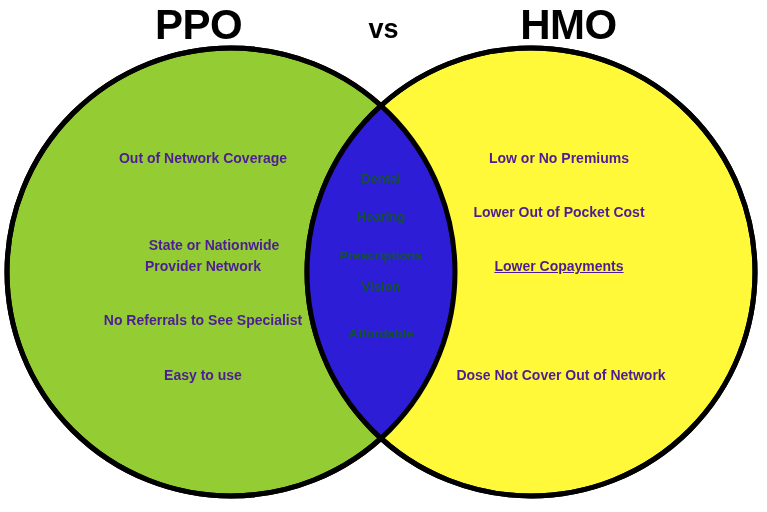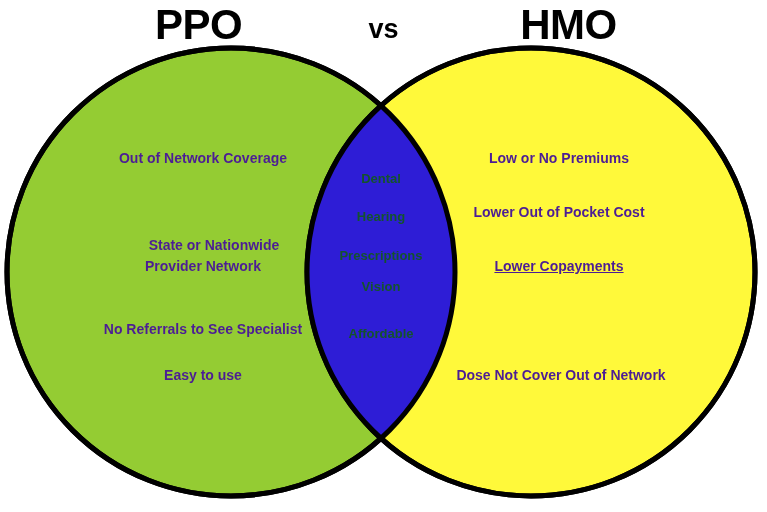--- a/index.html
+++ b/index.html
@@ -111,21 +111,21 @@
 
     <circle cx="231" cy="272" r="224" fill="none" stroke="#000000" stroke-width="5"></circle>
     <circle cx="531" cy="272" r="224" fill="none" stroke="#000000" stroke-width="5"></circle>
   </svg>
 
   <div class="text-layer">
 
     <div class="item side-item" style="left:203px; top:158px;">Out of Network Coverage</div>
     <div class="item side-item" style="left:214px; top:212px;margin-top:33px;">State or Nationwide</div>
     <div class="item side-item" style="left:203px; top:266px;">Provider Network</div>
-    <div class="item side-item" style="left:203px; top:329px;">No Referrals to See Specialist</div>
+    <div class="item side-item" style="left:203px; top:320px;">No Referrals to See Specialist</div>
     <div class="item side-item" style="left:203px; top:375px;">Easy to use</div>
 
     <div class="item center-item" style="left:381px; top:178px;">Dental</div>
     <div class="item center-item" style="left:381px; top:216px;">Hearing</div>
     <div class="item center-item" style="left:381px; top:255px;">Prescriptions</div>
     <div class="item center-item" style="left:381px; top:286px;">Vision</div>
     <div class="item center-item" style="left:381px; top:333px;">Affordable</div>
 
     <div class="item side-item" style="left:559px; top:158px;">Low or No Premiums</div>
     <div class="item side-item" style="left:559px; top:212px;">Lower Out of Pocket Cost</div>

